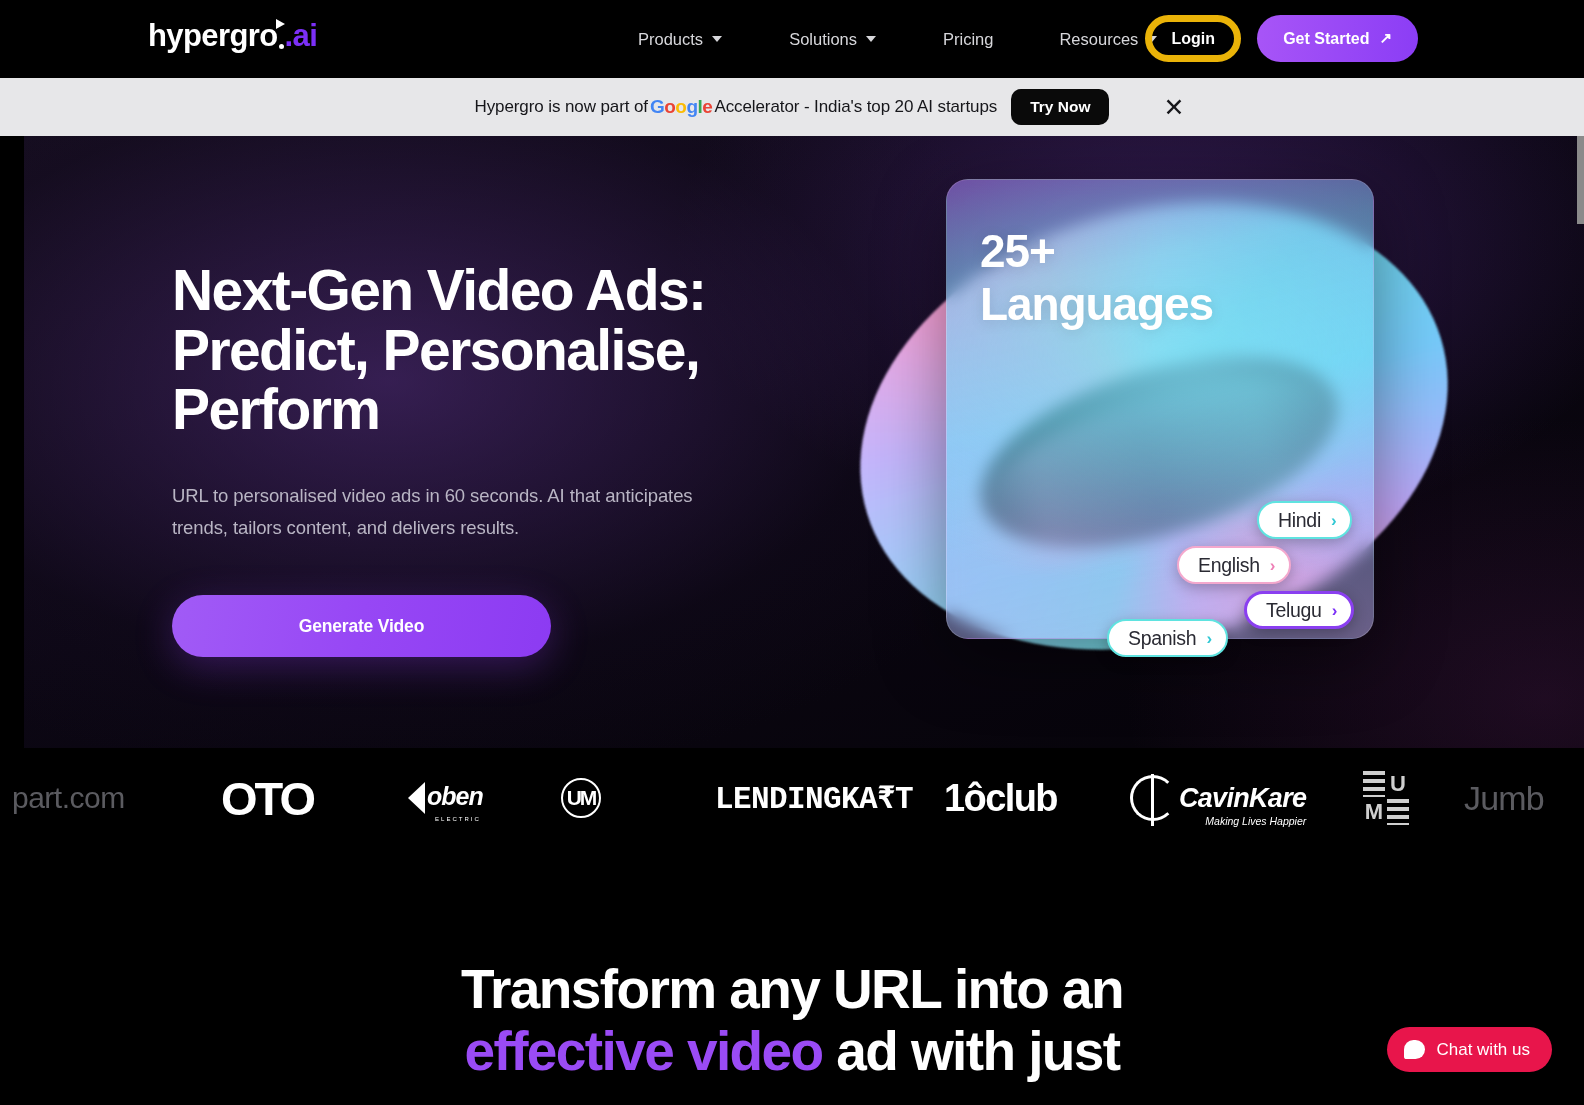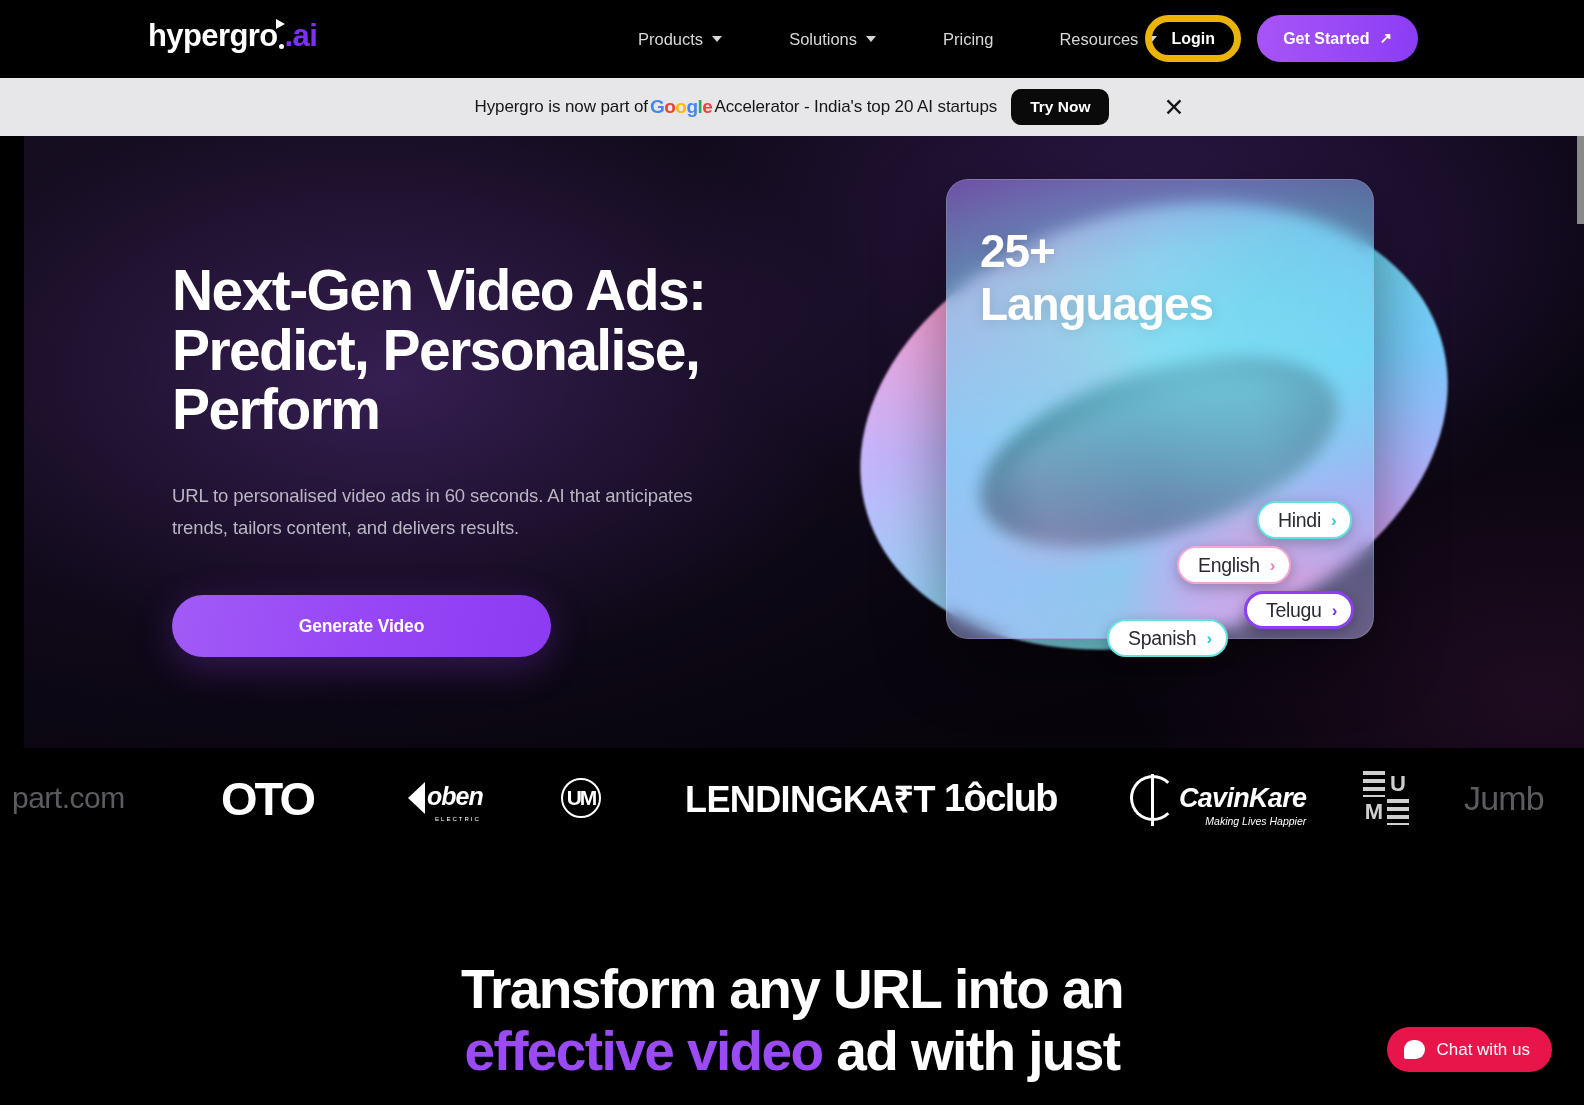--- a/index.html
+++ b/index.html
@@ -173,21 +173,21 @@
   }
   .lg { position:absolute; top:50%; transform:translateY(-50%); color:#fff; white-space:nowrap; }
   .lg-mony { left:12px; font-size:30px; color:#5b5b60; letter-spacing:-0.5px; }
   .lg-oto  { left:221px; font-size:47px; font-weight:800; letter-spacing:-3px; }
   .lg-oben { left:408px; display:flex; align-items:flex-start; gap:2px; }
   .oben-caret { width:0;height:0;border-right:17px solid #fff;border-top:16px solid transparent;border-bottom:16px solid transparent; }
   .oben-txt { font-style:italic; font-weight:700; font-size:25px; letter-spacing:-1px; position:relative; }
   .oben-sub { position:absolute; right:2px; bottom:-11px; font-size:6px; letter-spacing:2px; font-style:normal; font-weight:400; }
   .lg-um { left:561px; width:40px;height:40px;border-radius:50%;border:2.5px solid #fff;
            display:flex;align-items:center;justify-content:center; font-size:21px;font-weight:700;letter-spacing:-2px;}
-  .lg-lending { left:685px; font-size:36px; font-weight:800; letter-spacing:-0.6px; }
+  .lg-lending { left:715px; font-size:31px; font-weight:800; letter-spacing:-0.6px;font-family:Liberation Mono, monospace; }
   .lg-10club { left:944px; font-size:38px; font-weight:600; letter-spacing:-1.6px; }
   .lg-cavin { left:1130px; display:flex; align-items:center; gap:3px;justify-content:flex-end; }
   .cavin-mark { width:46px;height:46px;border-radius:50%;border:3px solid #fff; border-right-color:transparent; position:relative;}
   .cavin-mark::after{content:"";position:absolute;left:18px;top:-4px;width:3px;height:52px;background:#fff;}
   .cavin-name { font-size:27px; font-style:italic; font-weight:600; letter-spacing:-0.7px; position:relative; }
   .cavin-tag { position:absolute; right:0; bottom:-13px; font-size:10.5px; font-style:italic; font-weight:400; letter-spacing:0; white-space:nowrap;}
   .lg-eume { left:1363px; display:grid; grid-template-columns:22px 22px; grid-template-rows:26px 26px; gap:2px; }
   .bars { background:repeating-linear-gradient(180deg,#cfcfcf 0 4px, transparent 4px 8px); }
   .eume-l { display:flex;align-items:center;justify-content:center;color:#cfcfcf;font-size:22px;font-weight:700;}
   .lg-jumb { left:1464px; font-size:34px; color:#5b5b60; letter-spacing:-0.8px; }

